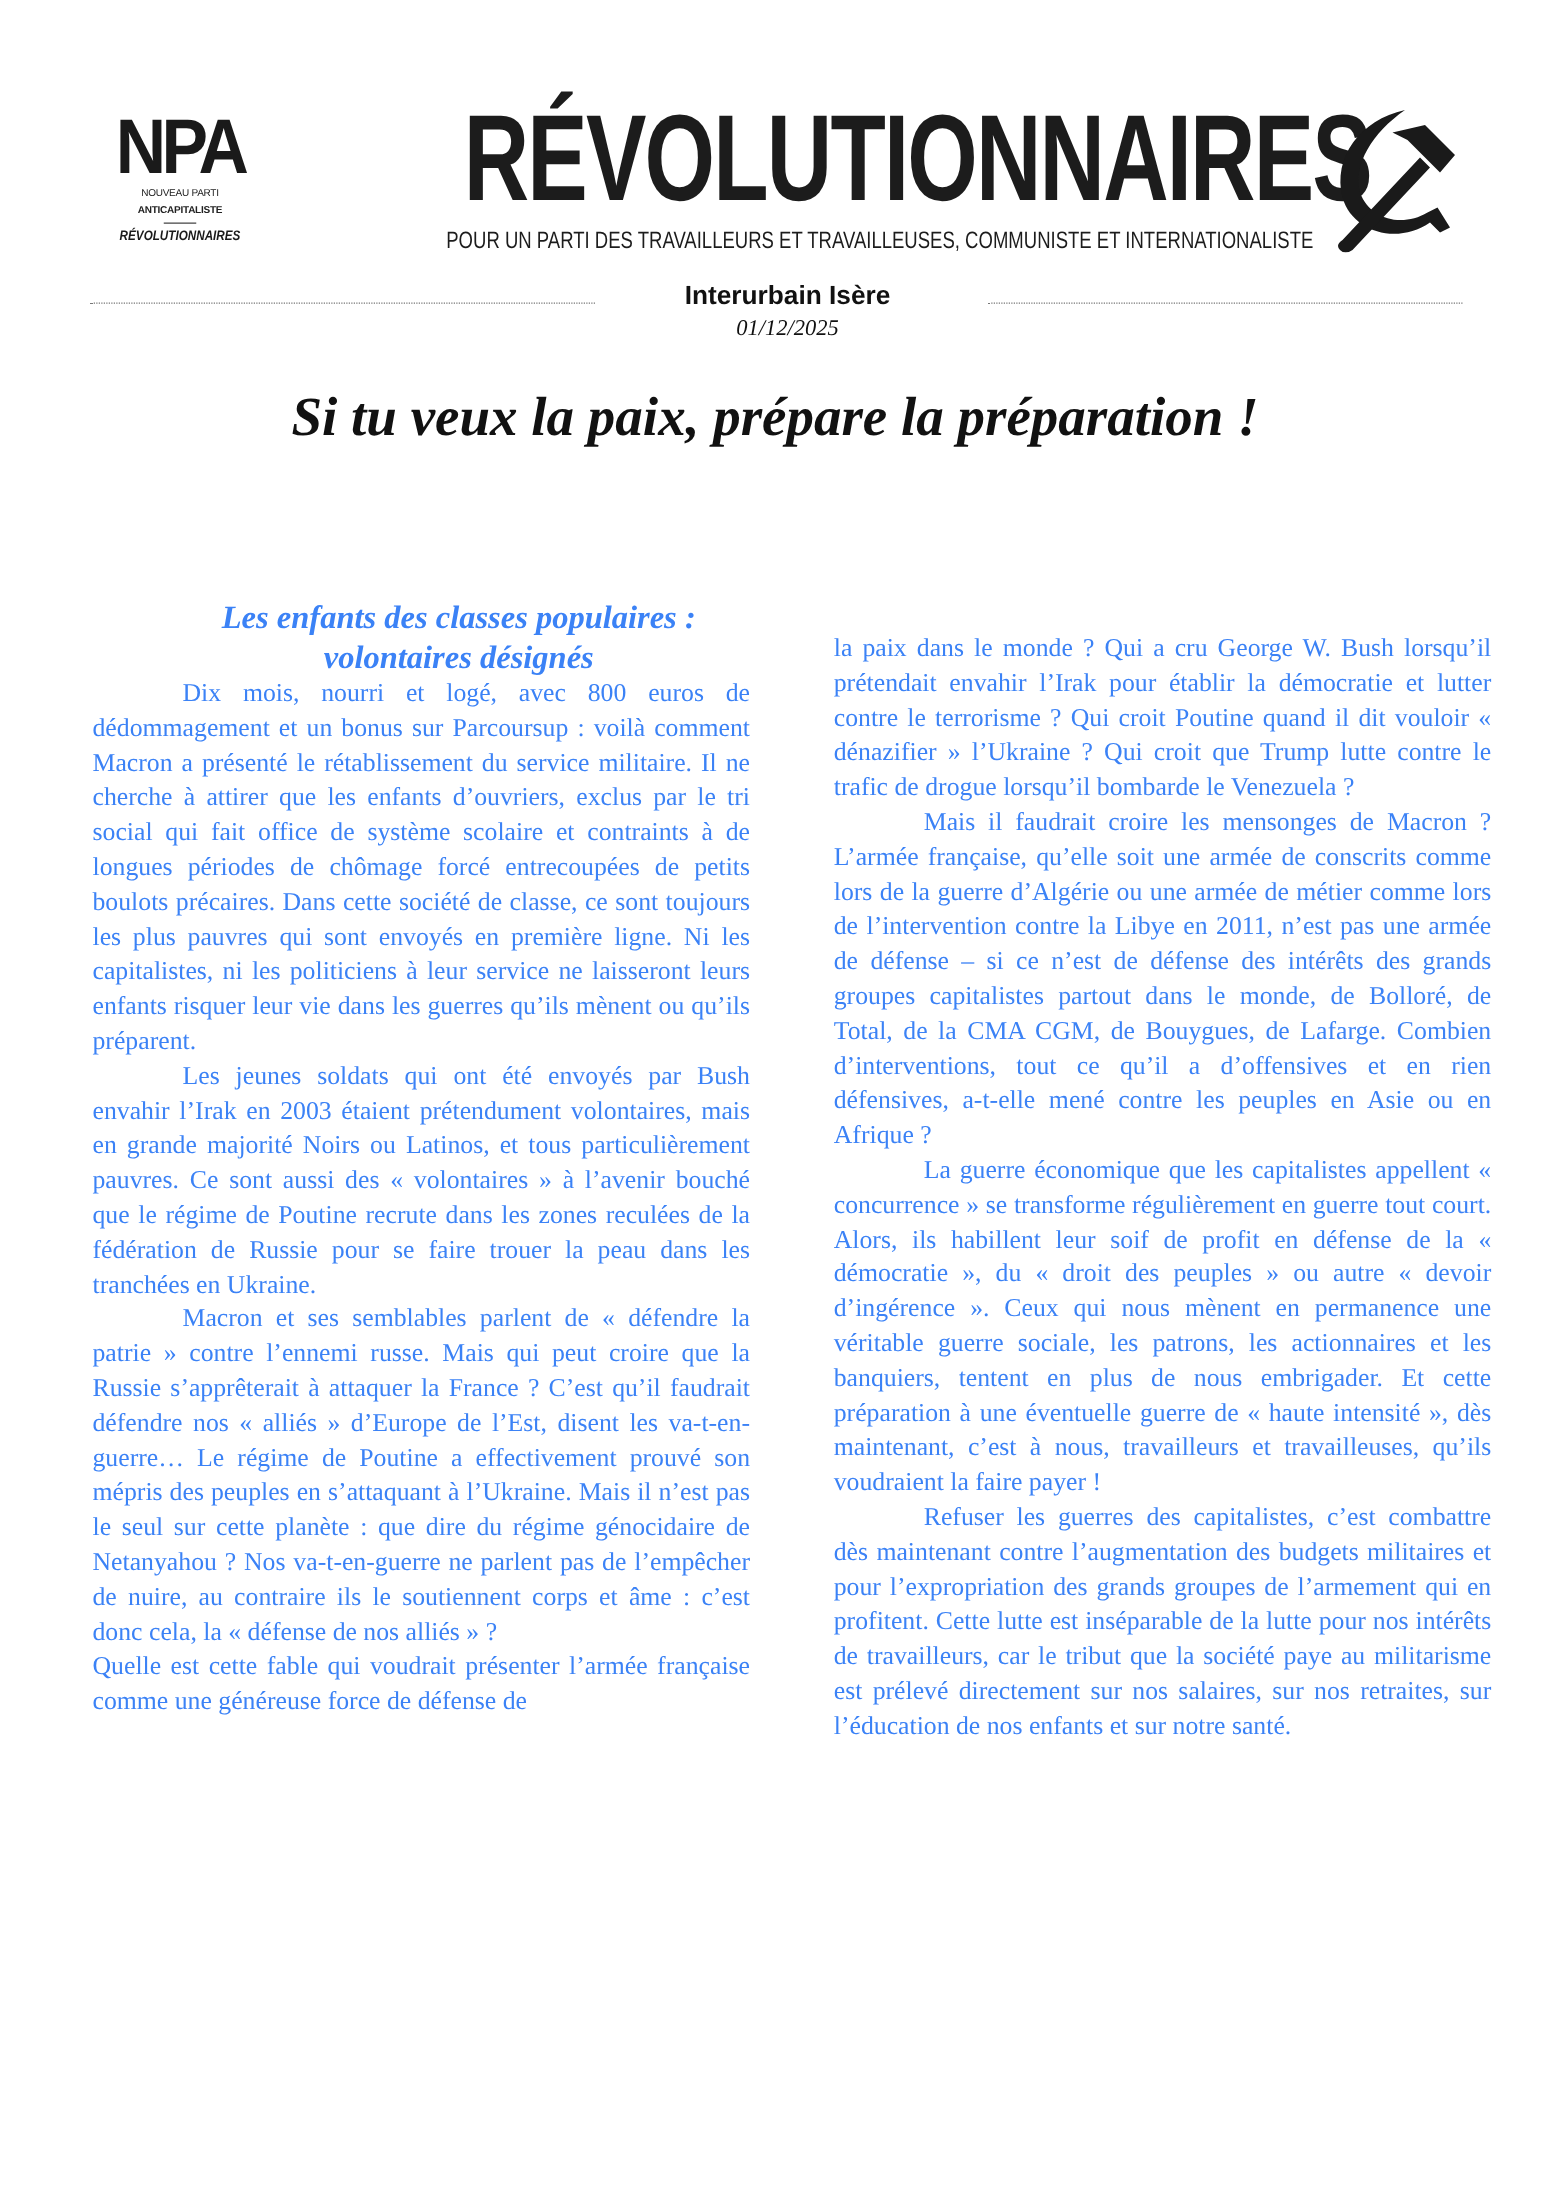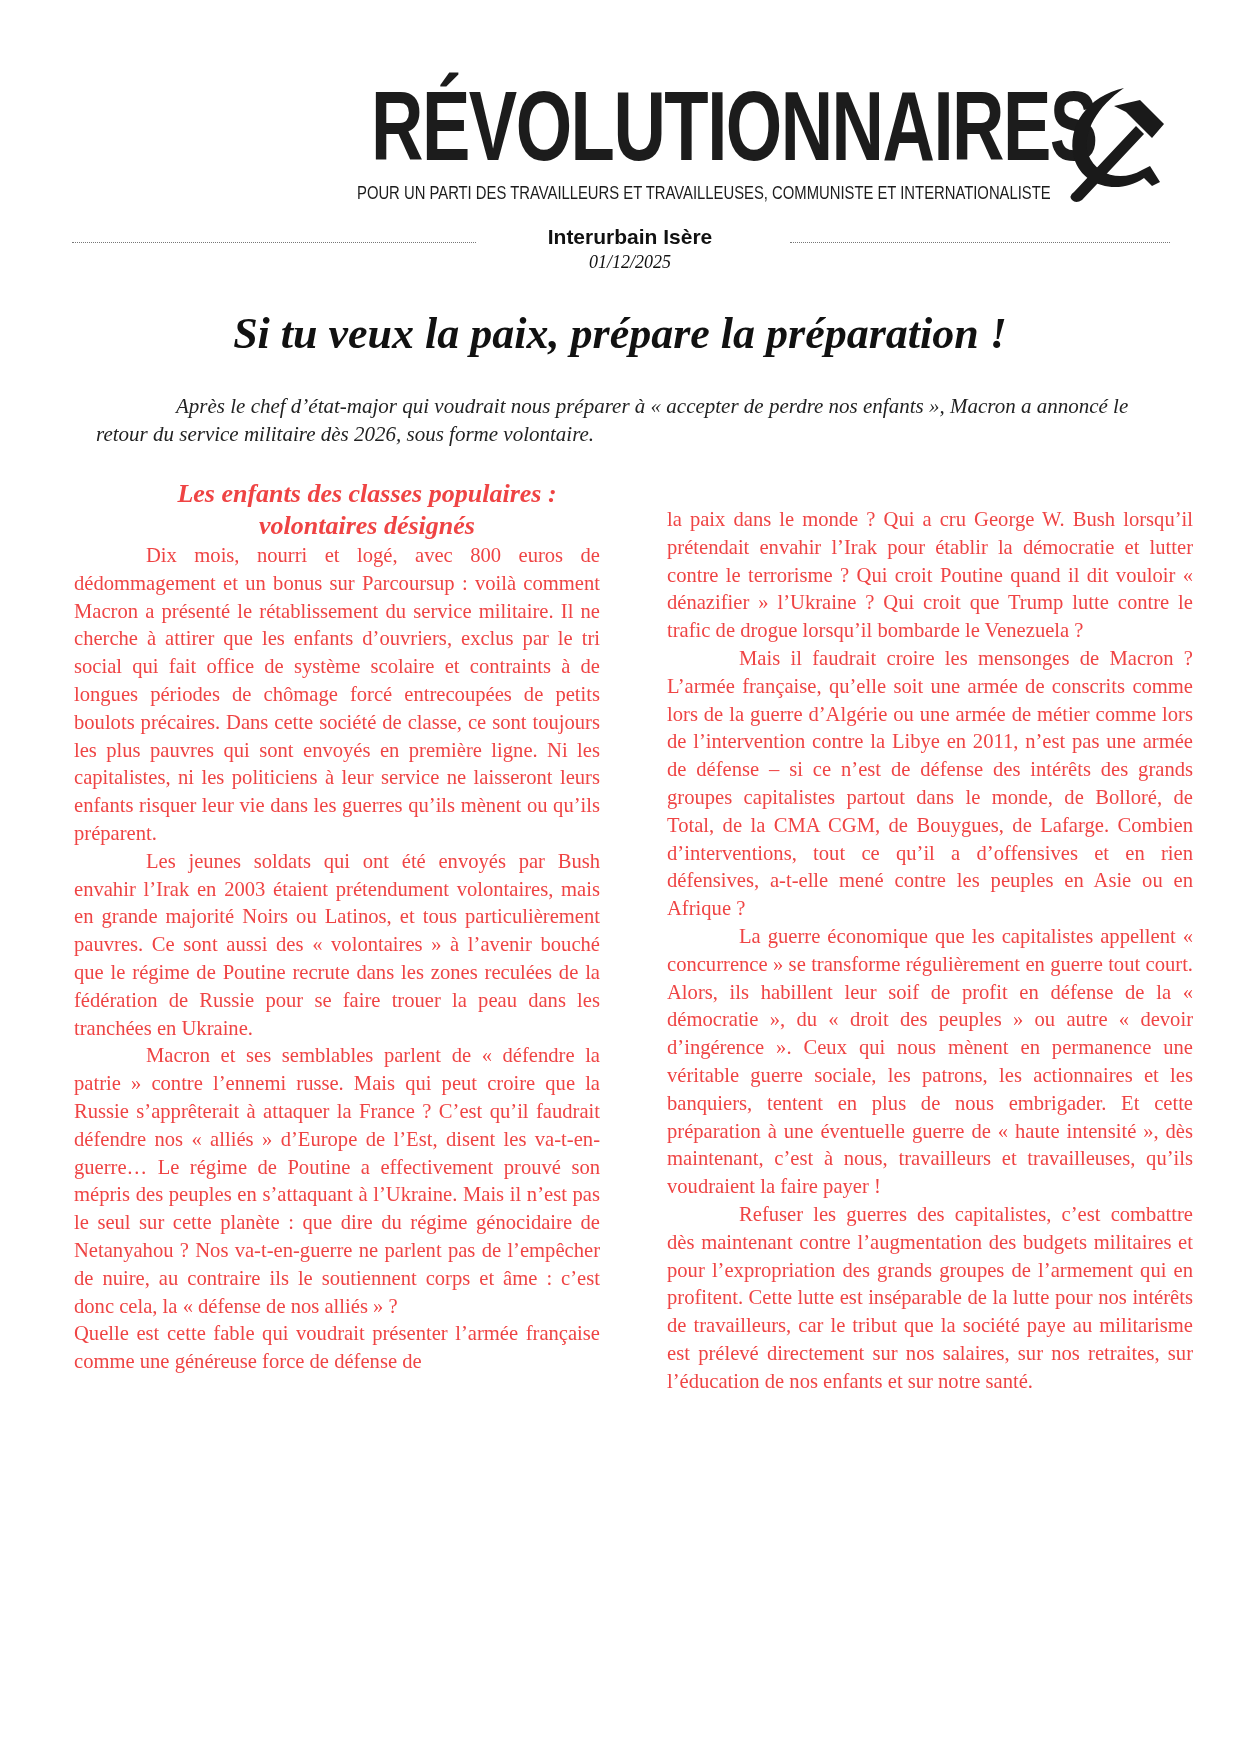--- a/index.html
+++ b/index.html
@@ -27,34 +27,41 @@
   .edition { position: absolute; left: 480px; top: 224px; width: 300px; text-align: center; }
   .edition-name { font-family: "Liberation Sans", sans-serif; font-weight: bold; font-size: 21px; line-height: 26px; }
   .edition-date { font-family: "Liberation Serif", serif; font-style: italic; font-size: 18px; line-height: 24px; }
 
   .headline { position: absolute; left: 60px; top: 306px; width: 1120px; text-align: center; font-family: "Liberation Serif", serif; font-weight: bold; font-style: italic; font-size: 44px; line-height: 56px; }
 
   .intro { position: absolute; left: 96px; top: 392px; width: 1050px; font-family: "Liberation Serif", serif; font-style: italic; font-size: 21px; line-height: 28px; color: #222; text-align: left; }
   .intro p { margin: 0; text-indent: 80px; }
 
   
-  .col { position: absolute; top: 478px; width: 526px; font-family: "Liberation Serif", serif; font-size: 20.6px; line-height: 27.8px; color: #ef4444; }
+  .col { position: absolute; top: 478px; width: 526px; font-family: "Liberation Serif", serif; font-size: 20.6px; line-height: 27.8px; color: #3b82f6; }
   .col-left { left: 74px; }
   .col-right { left: 647px; top: 506px; margin-left: 20px; }
   .col p { margin: 0; text-align: justify; }
   .col p.ind { text-indent: 72px; }
   .col h2 { margin: 0; font-family: "Liberation Serif", serif; font-weight: bold; font-style: italic; font-size: 26px; line-height: 32px; text-align: center; }
   .col h2.h-first { padding-left: 60px; }
   .col p.closing { text-align: center; font-weight: bold; margin-top: 2px; }
 </style>
 </head>
 <body>
 
 <div class="page">
 
+  <div class="npa-logo">
+    <div class="npa-big">NPA</div>
+    <div class="npa-sub">NOUVEAU PARTI</div>
+    <div class="npa-sub npa-sub2">ANTICAPITALISTE</div>
+    <div class="npa-rule"></div>
+    <div class="npa-rev">RÉVOLUTIONNAIRES</div>
+  </div>
 
   <div class="masthead">
     <div class="masthead-title">RÉVOLUTIONNAIRES</div>
     <div class="masthead-sub">POUR UN PARTI DES TRAVAILLEURS ET TRAVAILLEUSES, COMMUNISTE ET INTERNATIONALISTE</div>
   </div>
 
   <svg class="hammer" viewBox="0 0 120 120">
 
     <path d="M72 6 C36 14 14 44 22 76 C30 104 66 114 92 96 L100 104 L108 100 L98 84 L90 88 C70 100 44 94 36 72 C30 50 46 24 72 6 Z" fill="#1a1a1a"></path>
 
@@ -65,23 +72,20 @@
 
   <div class="dot-rule dot-left"></div>
   <div class="dot-rule dot-right"></div>
   <div class="edition">
     <div class="edition-name">Interurbain Isère</div>
     <div class="edition-date">01/12/2025</div>
   </div>
 
   <h1 class="headline" style="margin:0;">Si tu veux la paix, prépare la préparation !</h1>
 
-  <div class="intro">
-    <p>Après le chef d’état-major qui voudrait nous préparer à « accepter de perdre nos enfants », Macron a annoncé le retour du service militaire dès 2026, sous forme volontaire.</p>
-  </div>
 
   <div class="col col-left">
     <h2 class="h-first">Les enfants des classes populaires : volontaires désignés</h2>
     <p class="ind">Dix mois, nourri et logé, avec 800 euros de dédommagement et un bonus sur Parcoursup : voilà comment Macron a présenté le rétablissement du service militaire. Il ne cherche à attirer que les enfants d’ouvriers, exclus par le tri social qui fait office de système scolaire et contraints à de longues périodes de chômage forcé entrecoupées de petits boulots précaires. Dans cette société de classe, ce sont toujours les plus pauvres qui sont envoyés en première ligne. Ni les capitalistes, ni les politiciens à leur service ne laisseront leurs enfants risquer leur vie dans les guerres qu’ils mènent ou qu’ils préparent.</p>
     <p class="ind">Les jeunes soldats qui ont été envoyés par Bush envahir l’Irak en 2003 étaient prétendument volontaires, mais en grande majorité Noirs ou Latinos, et tous particulièrement pauvres. Ce sont aussi des « volontaires » à l’avenir bouché que le régime de Poutine recrute dans les zones reculées de la fédération de Russie pour se faire trouer la peau dans les tranchées en Ukraine.</p>
     <p class="ind">Macron et ses semblables parlent de « défendre la patrie » contre l’ennemi russe. Mais qui peut croire que la Russie s’apprêterait à attaquer la France ? C’est qu’il faudrait défendre nos « alliés » d’Europe de l’Est, disent les va-t-en-guerre… Le régime de Poutine a effectivement prouvé son mépris des peuples en s’attaquant à l’Ukraine. Mais il n’est pas le seul sur cette planète : que dire du régime génocidaire de Netanyahou ? Nos va-t-en-guerre ne parlent pas de l’empêcher de nuire, au contraire ils le soutiennent corps et âme : c’est donc cela, la « défense de nos alliés » ?</p>
     <p>Quelle est cette fable qui voudrait présenter l’armée française comme une généreuse force de défense de</p>
   </div>
 
   <div class="col col-right">

